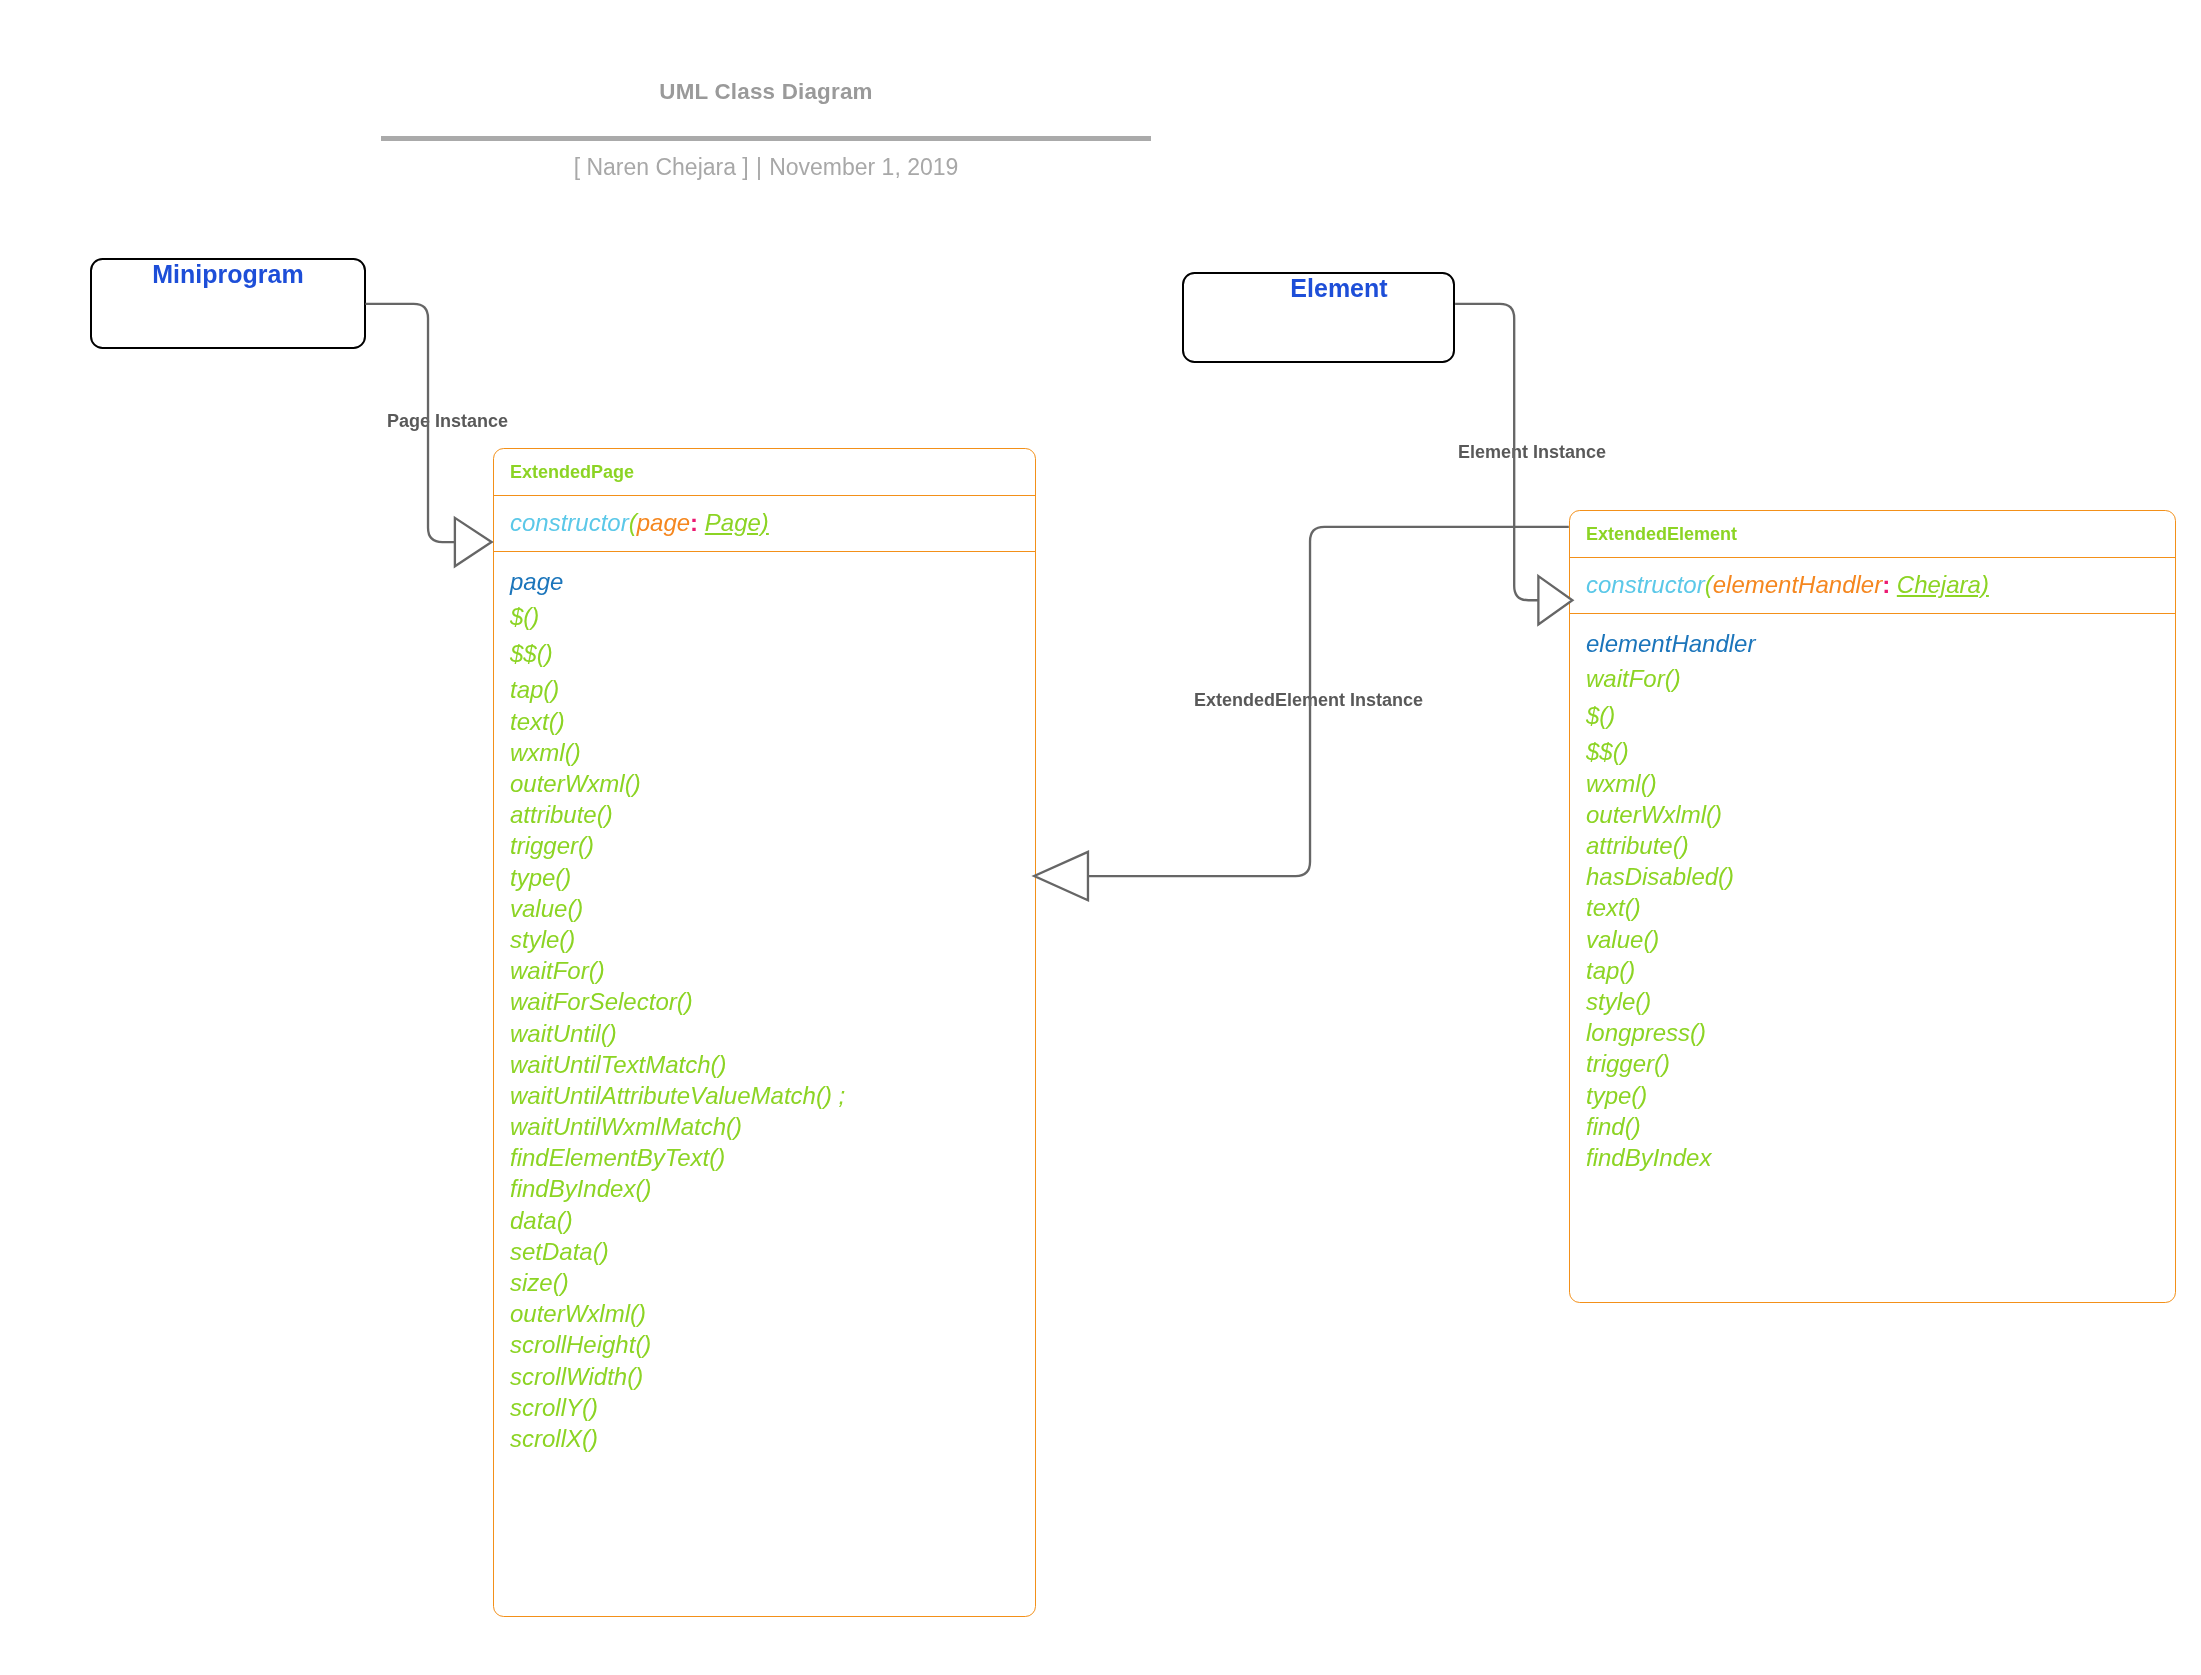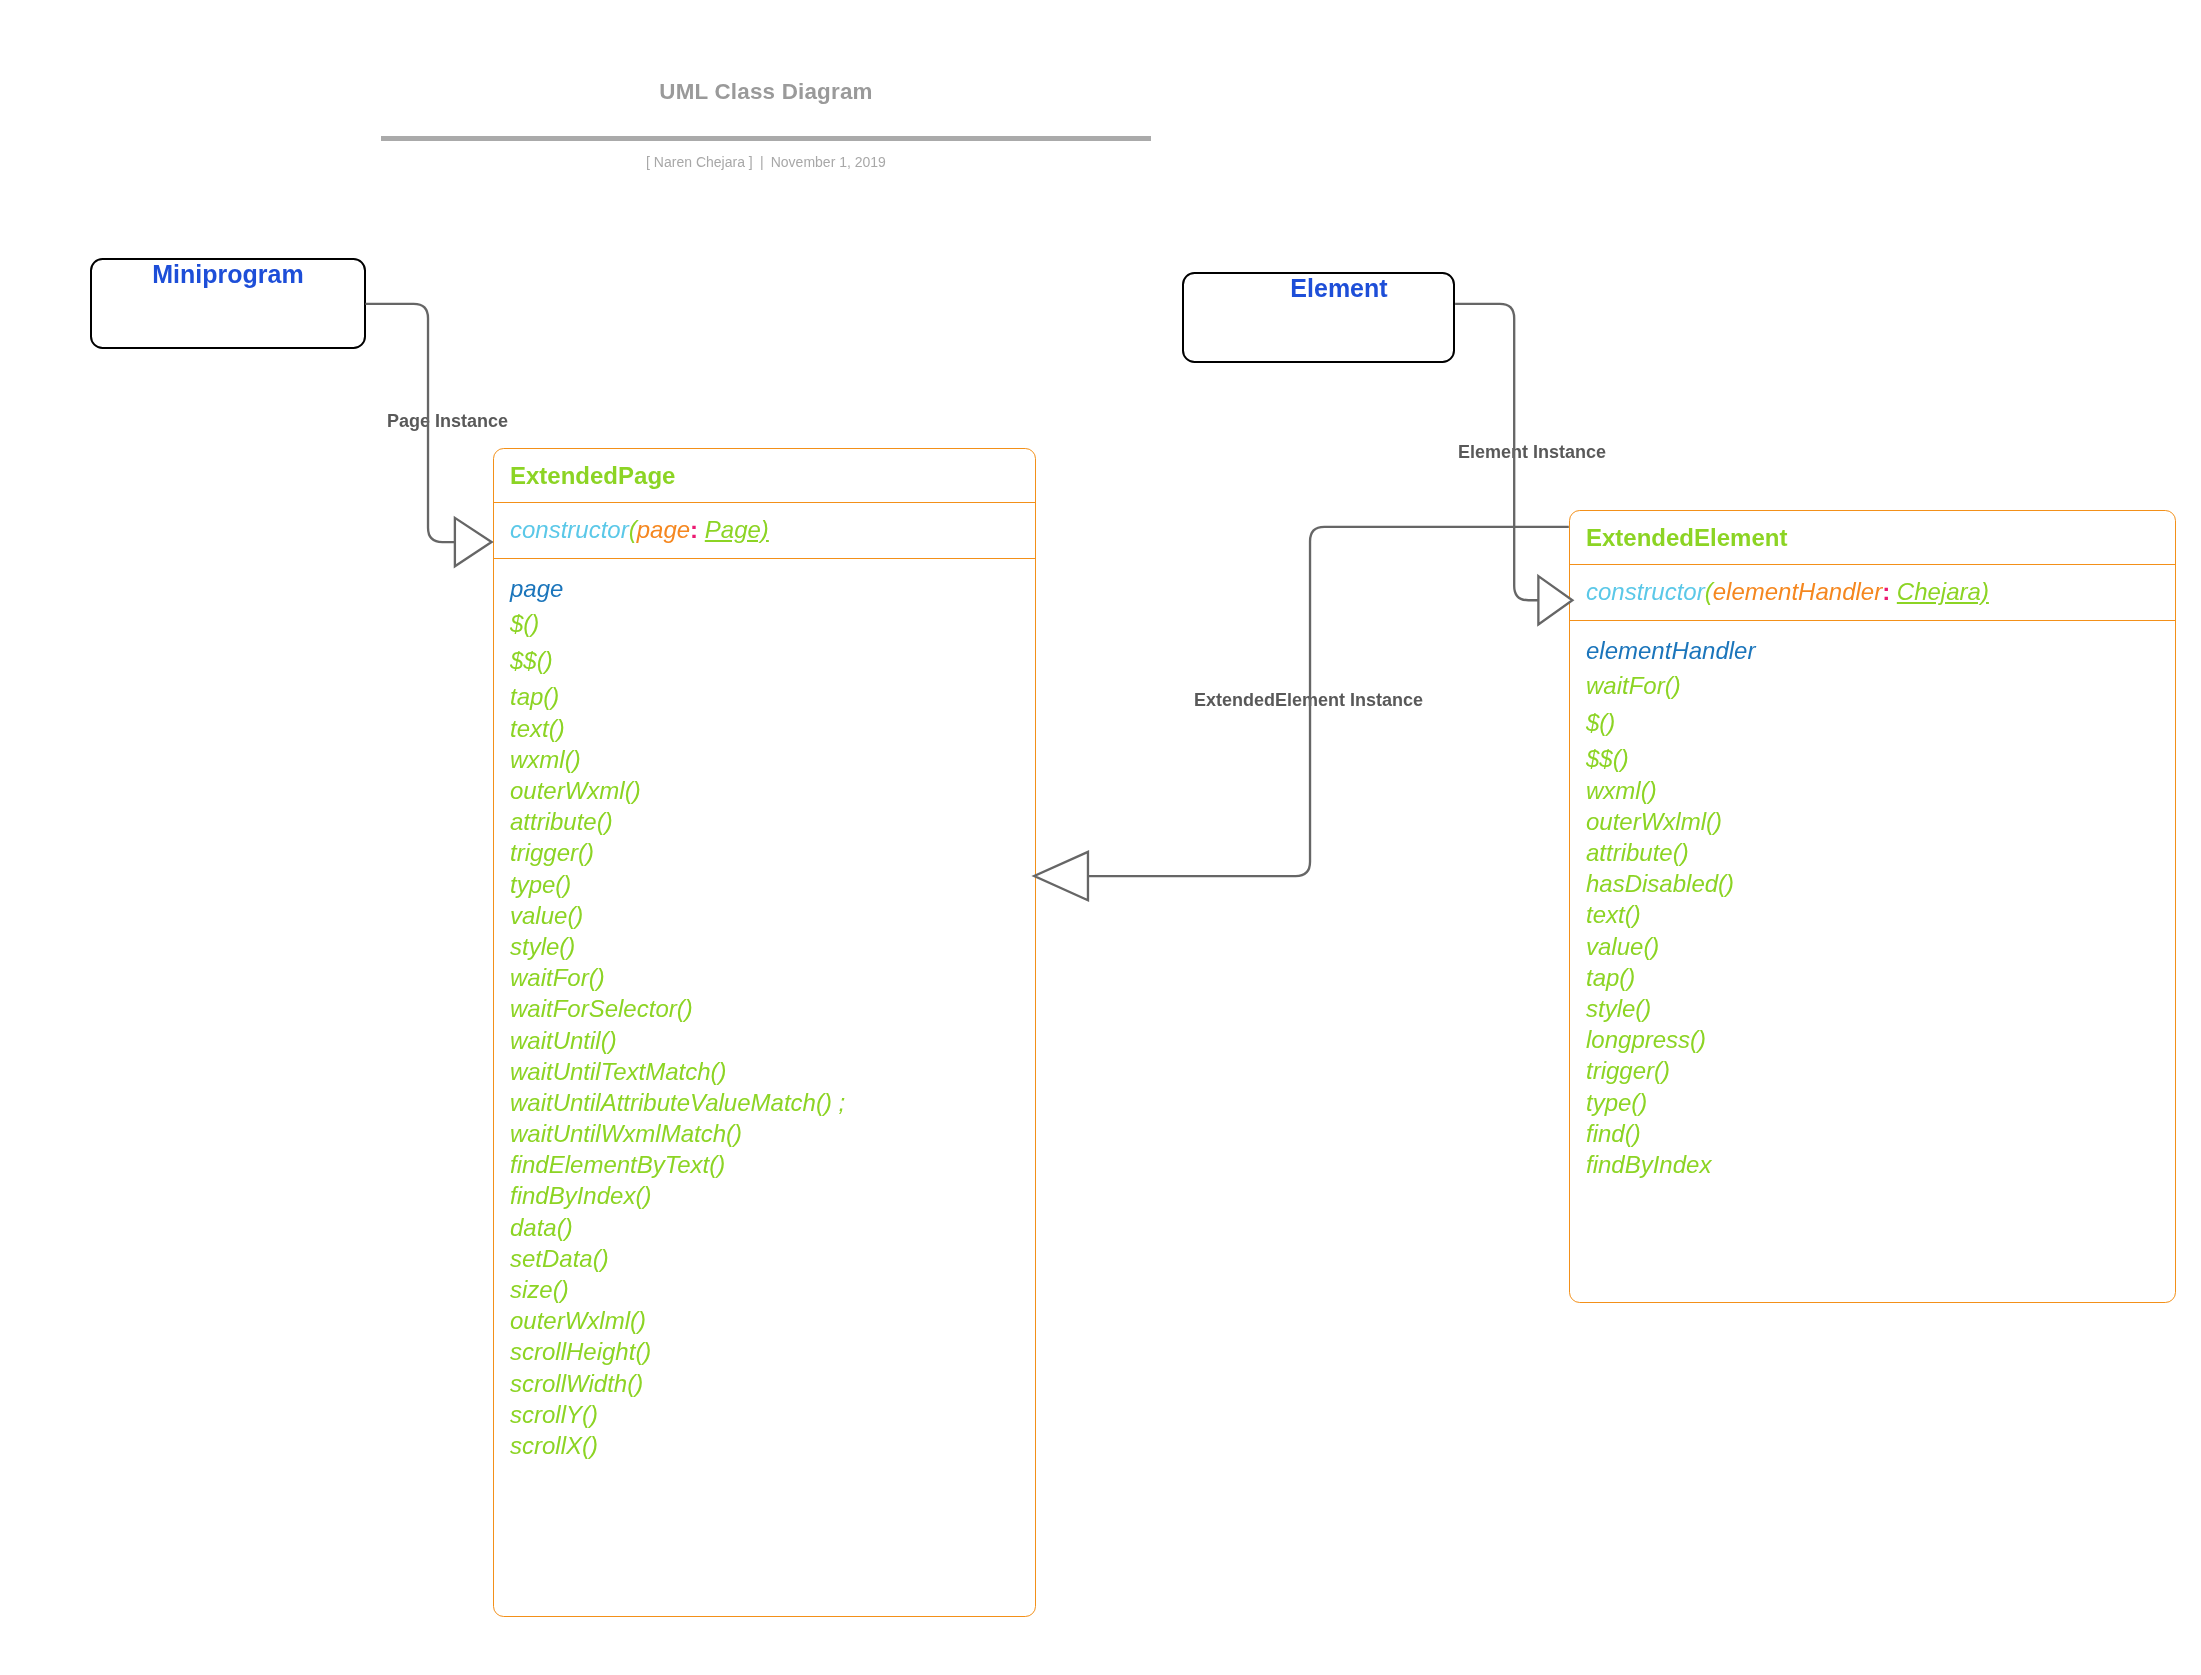--- a/index.html
+++ b/index.html
@@ -38,21 +38,21 @@
     width: 770px;
     height: 4.5px;
     background: #aaaaaa;
   }
   .doc-subtitle {
     position: absolute;
     left: 381px;
     top: 154px;
     width: 770px;
     text-align: center;
-    font-size: 14px;
+    font-size: 23px;
     color: #a8a8a8;
   }
   .doc-subtitle .sep { padding: 0 7.2px; }
 
   
   .ext-box {
     position: absolute;
     border: 2.7px solid #000000;
     border-radius: 12.5px;
     background: #ffffff;
@@ -70,21 +70,21 @@
     position: absolute;
     border: 1.8px solid #F39019;
     border-radius: 10.7px;
     background: #ffffff;
     box-sizing: border-box;
     overflow: hidden;
   }
   .uml-header {
     border-bottom: 1.8px solid #F39019;
     padding: 12.5px 16px 12.5px 16px;
-    font-size: 24px;
+    font-size: 18px;
     font-weight: bold;
     color: #8CD424;
     box-sizing: border-box;
   }
   .uml-ctor {
     border-bottom: 1.8px solid #F39019;
     padding: 12.5px 16px 14.3px 16px;
     font-size: 24px;
     font-style: italic;
     box-sizing: border-box;

